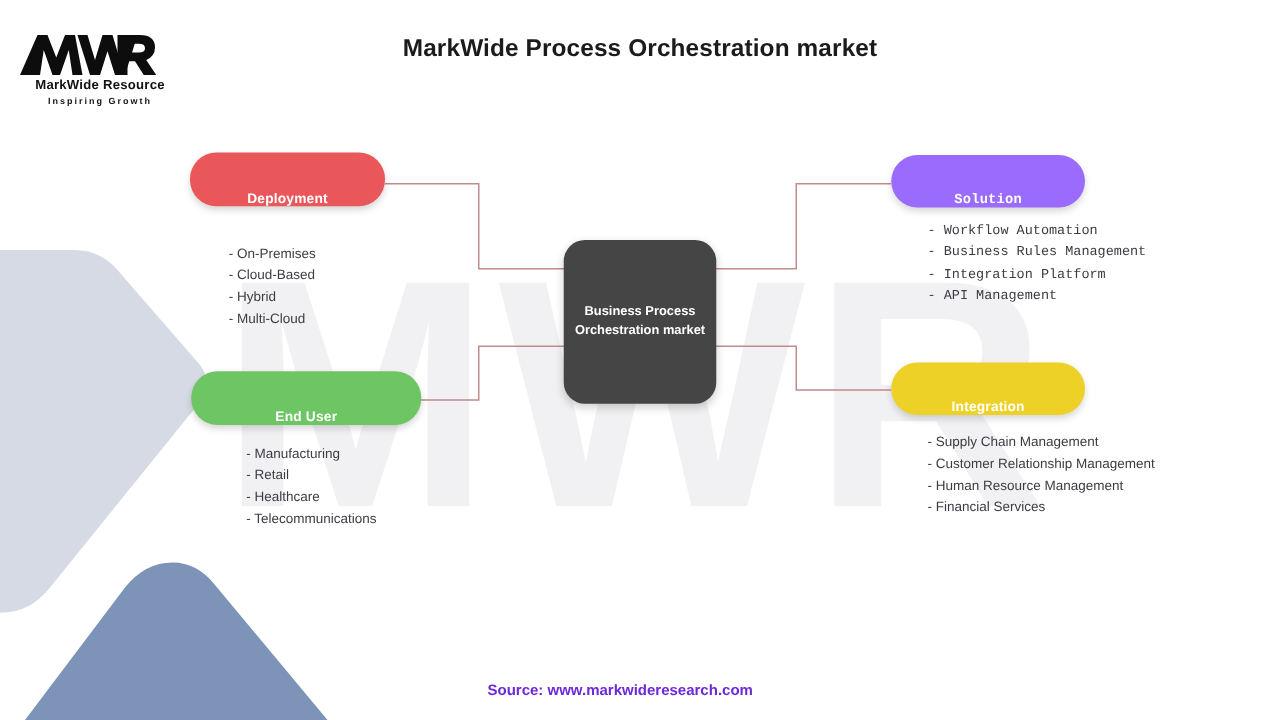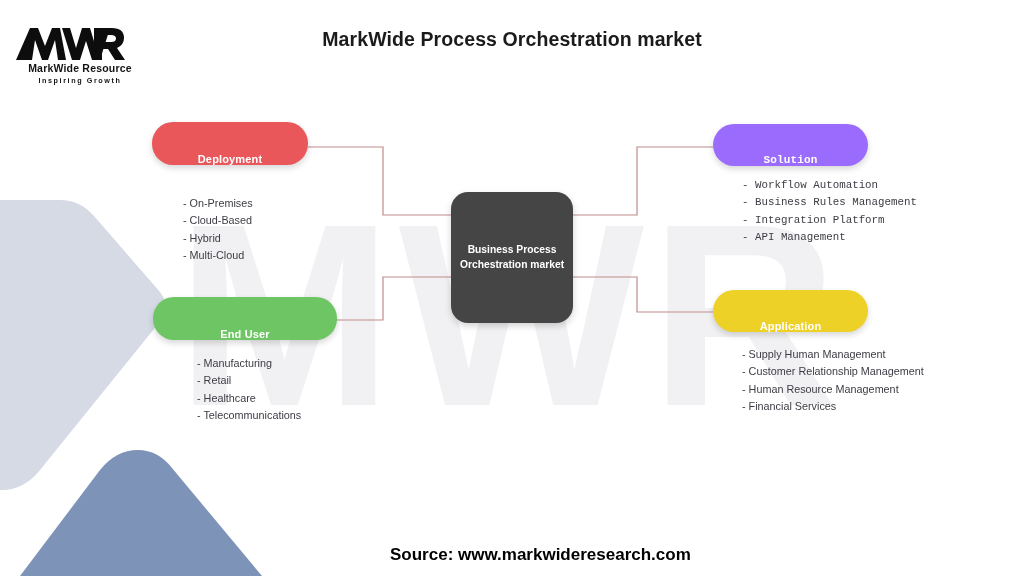--- a/index.html
+++ b/index.html
@@ -152,23 +152,23 @@
 
   #branch-application { left: 713px; top: 290px; }
   #branch-application .branch-header { width: 155px; height: 42px; background: #eed127; }
   #branch-application .branch-items { margin-left: 29px; margin-top: 14px; }
 
   
   .source-line {
     position: absolute;
     left: 390px;
     top: 545px;
-    font-size: 17px;
-    font-weight: bold;
-    color: #000000;
+    font-size: 12px;
+    font-weight: bold;
+    color: #6d28d9;
   }
   .disclaimer-line {
     position: absolute;
     left: 670px;
     top: 550px;
     font-size: 9.6px;
     font-weight: bold;
     color: #1a1a1a;
     white-space: nowrap;
   }
@@ -252,24 +252,24 @@
     <ul class="branch-items">
       <li class="branch-item">- Workflow Automation</li>
       <li class="branch-item">- Business Rules Management</li>
       <li class="branch-item">- Integration Platform</li>
       <li class="branch-item">- API Management</li>
     </ul>
   </div>
 
   <div class="branch" id="branch-application">
     <div class="branch-header">
-      <span class="branch-header-label">Application</span>
-    </div>
-    <ul class="branch-items">
-      <li class="branch-item">- Supply Human Management</li>
+      <span class="branch-header-label">Integration</span>
+    </div>
+    <ul class="branch-items">
+      <li class="branch-item">- Supply Chain Management</li>
       <li class="branch-item">- Customer Relationship Management</li>
       <li class="branch-item">- Human Resource Management</li>
       <li class="branch-item">- Financial Services</li>
     </ul>
   </div>
 
   <div class="source-line">Source: www.markwideresearch.com</div>
 
 </div>
 

